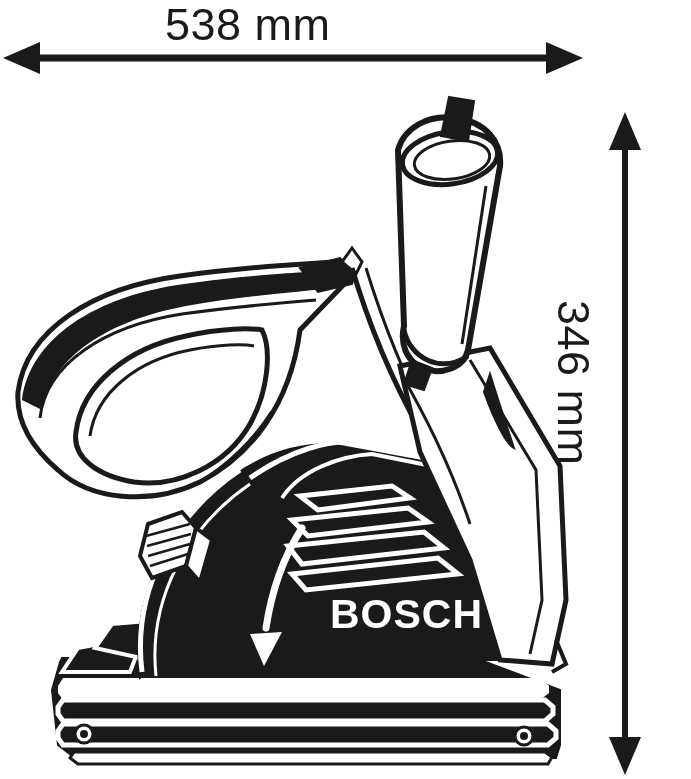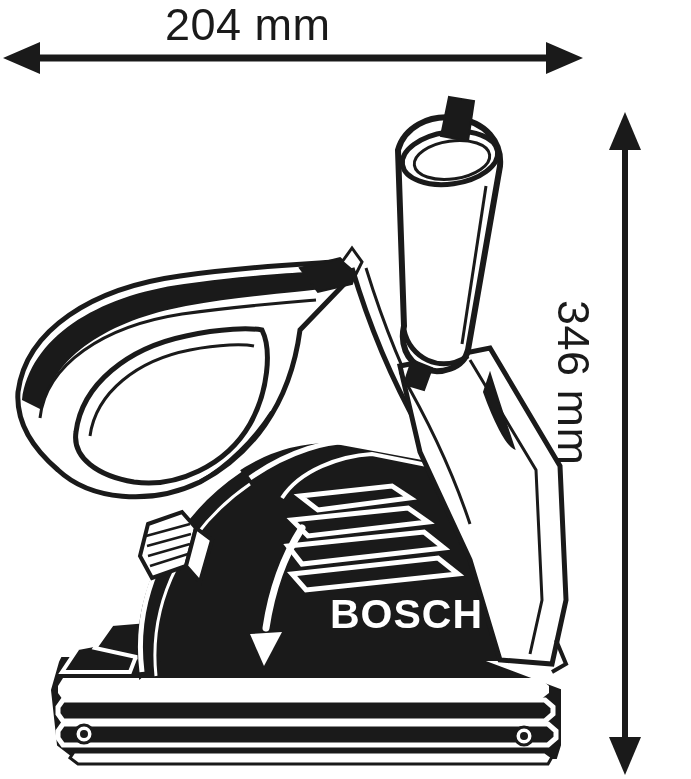--- a/index.html
+++ b/index.html
@@ -212,17 +212,17 @@
         <path d="M 412,360 L 404,384 L 424,390 L 432,368 Z" fill="#1a1a1a" stroke="#1a1a1a" stroke-width="2"></path>
       </g>
 
       <g>
         <path d="M 449,97 L 474,101 L 468,141 L 441,136 Z" fill="#1a1a1a" stroke="#1a1a1a" stroke-width="2"></path>
       </g>
 
     </g>
   </svg>
 
-  <div class="dim-label" id="width-label">204 mm</div>
+  <div class="dim-label" id="width-label">538 mm</div>
 
   <div class="dim-label" id="height-label">346 mm</div>
 
 </div>
 
 </body></html>

